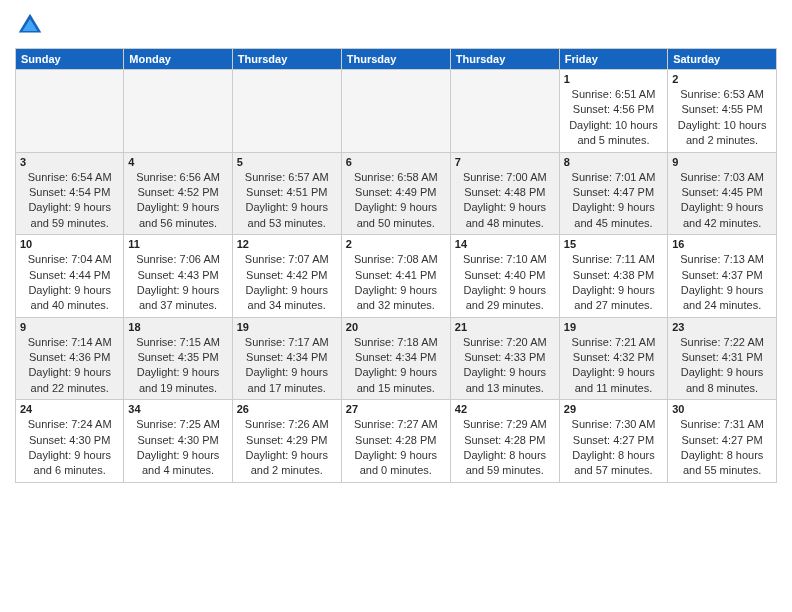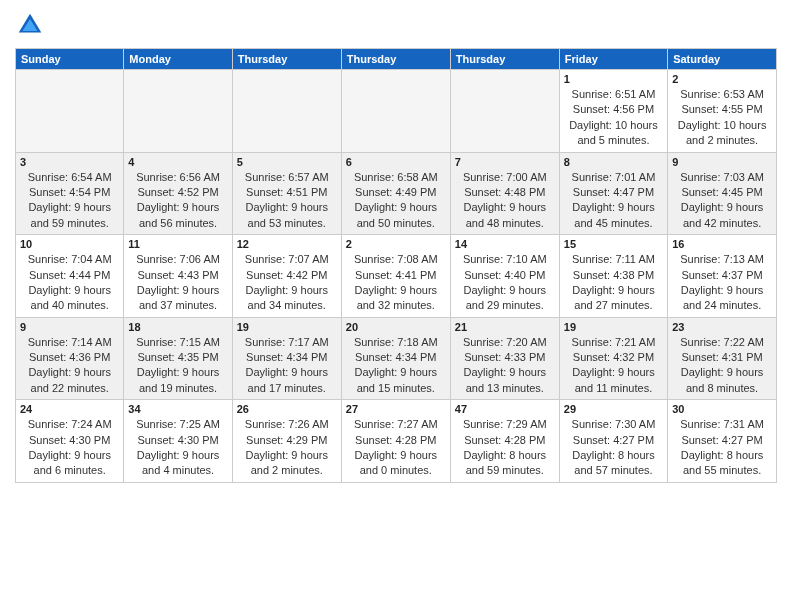--- a/index.html
+++ b/index.html
@@ -244,21 +244,21 @@
           </td>
           <td>
             <span class="day-number">26</span>
             <div class="day-info">Sunrise: 7:26 AM<br>Sunset: 4:29 PM<br>Daylight: 9 hours<br>and 2 minutes.</div>
           </td>
           <td>
             <span class="day-number">27</span>
             <div class="day-info">Sunrise: 7:27 AM<br>Sunset: 4:28 PM<br>Daylight: 9 hours<br>and 0 minutes.</div>
           </td>
           <td>
-            <span class="day-number">47</span>
+            <span class="day-number">42</span>
             <div class="day-info">Sunrise: 7:29 AM<br>Sunset: 4:28 PM<br>Daylight: 8 hours<br>and 59 minutes.</div>
           </td>
           <td>
             <span class="day-number">29</span>
             <div class="day-info">Sunrise: 7:30 AM<br>Sunset: 4:27 PM<br>Daylight: 8 hours<br>and 57 minutes.</div>
           </td>
           <td>
             <span class="day-number">30</span>
             <div class="day-info">Sunrise: 7:31 AM<br>Sunset: 4:27 PM<br>Daylight: 8 hours<br>and 55 minutes.</div>
           </td>

